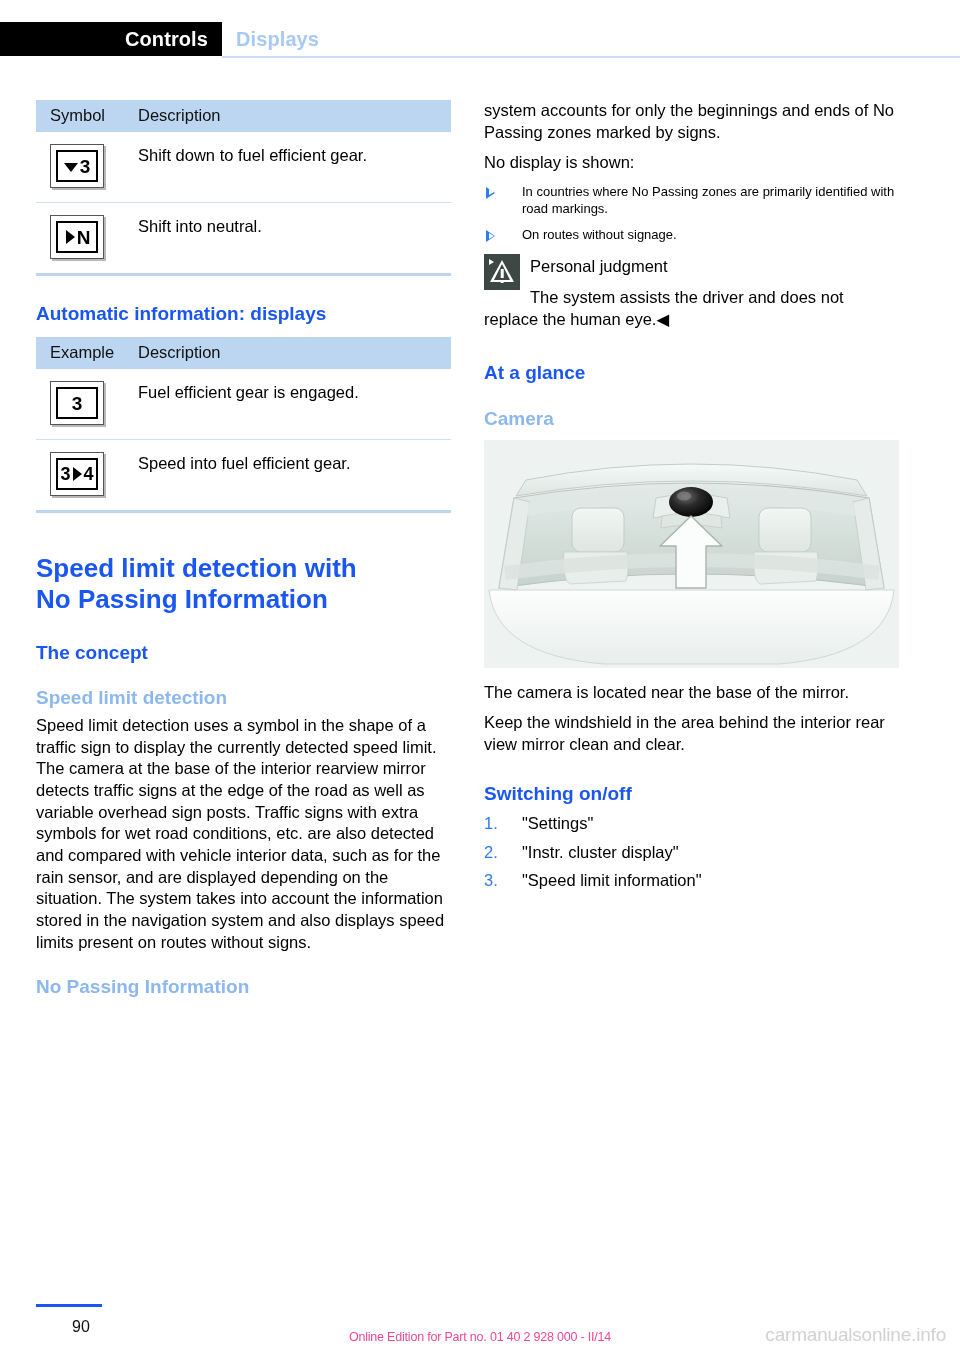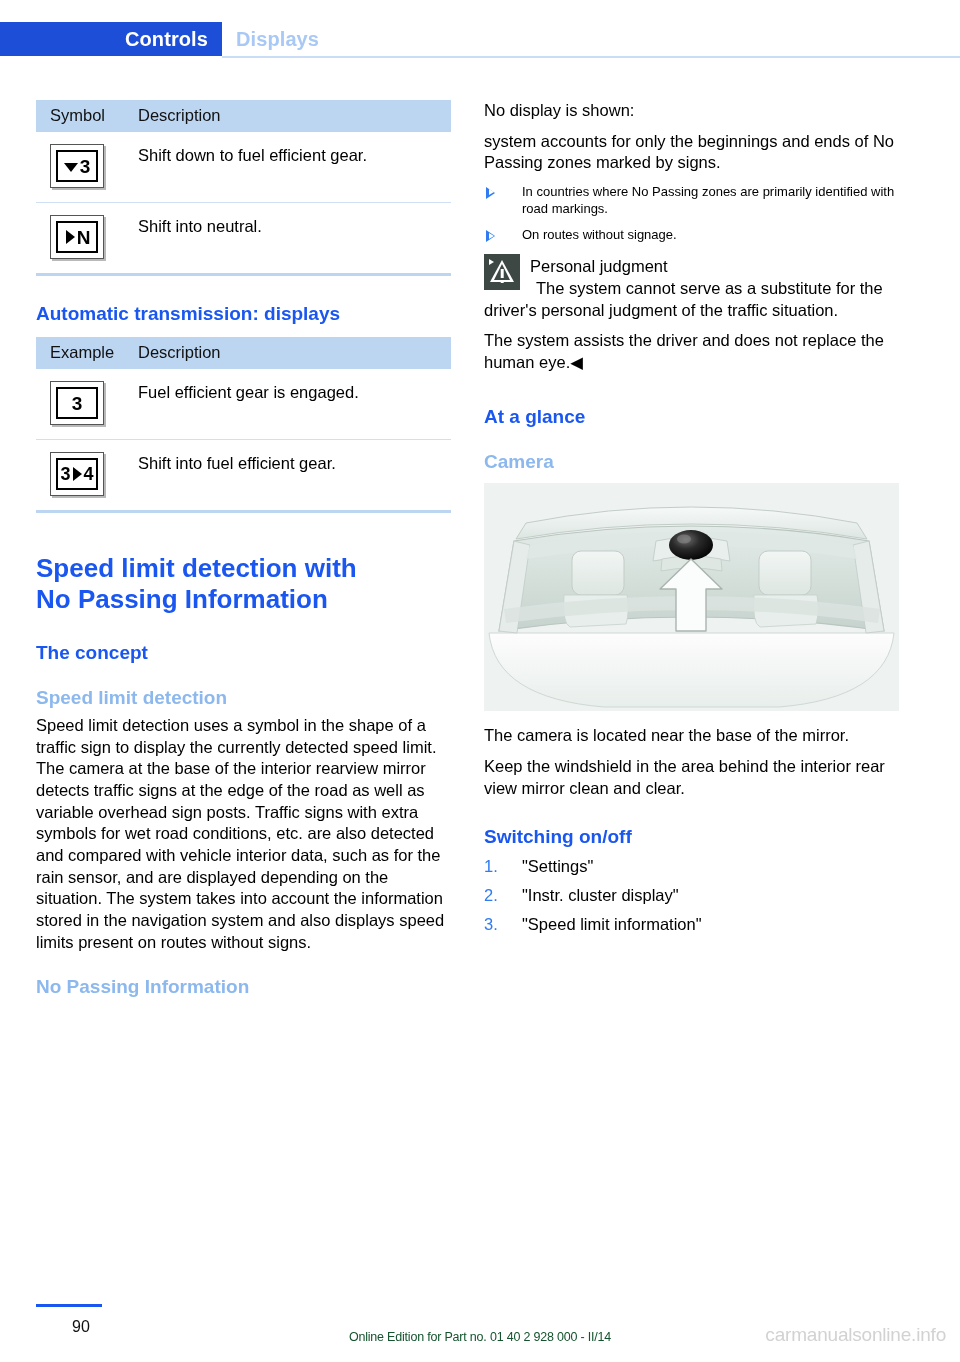--- a/index.html
+++ b/index.html
@@ -5,21 +5,21 @@
   html,body{margin:0;padding:0;}
   body{
     width:960px;height:1362px;background:#ffffff;
     font-family:"Liberation Sans", sans-serif;
     color:#000;position:relative;overflow:hidden;
   }
   
   .header{position:absolute;left:0;top:22px;width:960px;height:34px;}
   .tab-active{
     position:absolute;left:0;top:0;width:222px;height:34px;
-    background:#1d4ed8;color:#fff;font-weight:bold;font-size:20px;
+    background:#000000;color:#fff;font-weight:bold;font-size:20px;
     display:flex;align-items:center;justify-content:flex-end;
     padding-right:14px;box-sizing:border-box;letter-spacing:.1px;
   }
   .tab-inactive{
     position:absolute;left:236px;top:0;height:34px;
     color:#a8c8f5;font-weight:bold;font-size:20px;
     display:flex;align-items:center;letter-spacing:.1px;
   }
   .header-rule{position:absolute;left:222px;top:56px;width:738px;height:2px;background:#c9ddf7;}
   
@@ -131,21 +131,21 @@
   .warn-title{font-size:16.5px;line-height:1.315;padding-top:4px;}
   .warn-body{font-size:16.5px;line-height:1.315;margin:0;}
   .warn-body .lead{padding-left:6px;}
   
   .figure{width:415px;height:228px;margin:10px 0 14px 0;}
   
   .foot-rule{position:absolute;left:36px;top:1304px;width:66px;height:3px;background:#1a56f0;}
   .page-num{position:absolute;left:72px;top:1318px;font-size:16px;color:#111;}
   .foot-center{
     position:absolute;left:0;top:1330px;width:960px;text-align:center;
-    font-size:12.5px;color:#14532d;letter-spacing:-.2px;
+    font-size:12.5px;color:#ec4899;letter-spacing:-.2px;
     font-family:"Liberation Sans", sans-serif;
   }
   .watermark{
     position:absolute;right:14px;top:1324px;font-size:19px;color:#d2d2d2;
     letter-spacing:-.2px;
   }
 </style>
 </head>
 <body>
 
@@ -181,21 +181,21 @@
             <span class="tri-right"></span>
                 <span>N</span>
           </div>
         </div>
       </td>
       <td class="c2">Shift into neutral.</td>
     </tr>
   </tbody>
     </table>
 
-  <h2 class="sec">Automatic transmission: displays</h2>
+  <h2 class="sec">Automatic information: displays</h2>
 
   <table class="tbl">
     <tbody>
         <tr class="thead-row">
       <td class="c1">Example</td>
       <td class="c2">Description</td>
     </tr>
     <tr class="body-row">
       <td class="c1">
         <div class="gear-ico">
@@ -209,56 +209,55 @@
     <tr class="body-row last">
       <td class="c1">
         <div class="gear-ico">
           <div class="inner" style="font-size:18px;">
             <span>3</span>
                 <span class="tri-right"></span>
                 <span>4</span>
           </div>
         </div>
       </td>
-      <td class="c2">Shift into fuel efficient gear.</td>
+      <td class="c2">Speed into fuel efficient gear.</td>
     </tr>
   </tbody>
     </table>
 
   <h1 class="big"><span>Speed limit detection with</span><br><span>No Passing Information</span></h1>
 
   <h2 class="sec">The concept</h2>
 
   <h3 class="sub">Speed limit detection</h3>
   <p class="body">Speed limit detection uses a symbol in the shape of a traffic sign to display the currently detected speed limit. The camera at the base of the interior rearview mirror detects traffic signs at the edge of the road as well as variable overhead sign posts. Traffic signs with extra symbols for wet road conditions, etc. are also detected and compared with vehicle interior data, such as for the rain sensor, and are displayed depending on the situation. The system takes into account the information stored in the navigation system and also displays speed limits present on routes without signs.</p>
 
   <h3 class="sub">No Passing Information</h3>
 </div>
 
 <div class="col col-right">
 
+  <p class="body">system accounts for only the beginnings and ends of No Passing zones marked by signs.</p>
   <p class="body">No display is shown:</p>
-  <p class="body">system accounts for only the beginnings and ends of No Passing zones marked by signs.</p>
 
   <ul class="tri">
     <li><span class="bullet"></span><span>In countries where No Passing zones are primarily identified with road markings.</span></li>
     <li><span class="bullet"></span><span>On routes without signage.</span></li>
     <li><span class="bullet"></span></li>
   </ul>
 
 
   <div class="warn-wrap">
     <div class="warn-ico">
       <span class="tri"></span>
       <span class="tri-in"></span>
       <span class="bang"></span>
       <span class="dot"></span>
     </div>
     <div class="warn-title">Personal judgment</div>
-    <p class="warn-body"><span class="lead">The system cannot serve as a substitute for the driver's personal judgment of the traffic situation.</span></p>
   </div>
 
   <p class="body" style="margin-top:9px;">The system assists the driver and does not replace the human eye.◀</p>
 
   <h2 class="sec" style="margin-top:31px;">At a glance</h2>
   <h3 class="sub">Camera</h3>
 
   <div class="figure">
     <svg viewBox="0 0 415 228" width="415" height="228">
       <defs>

